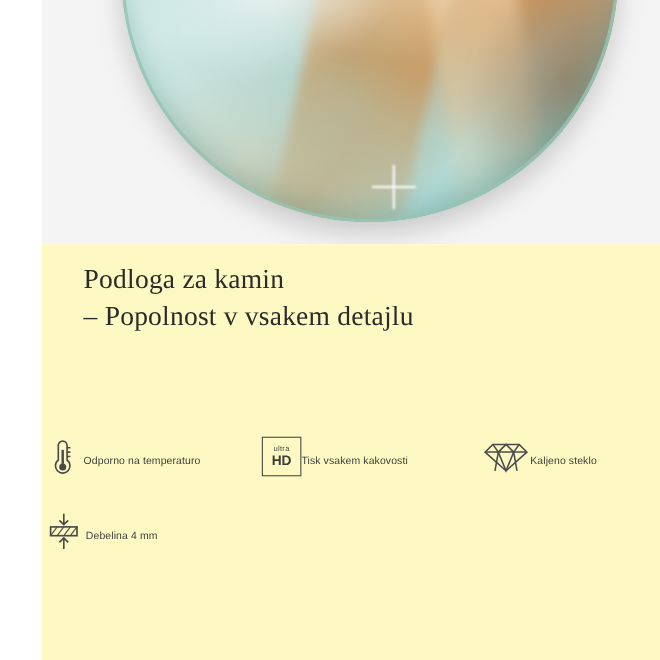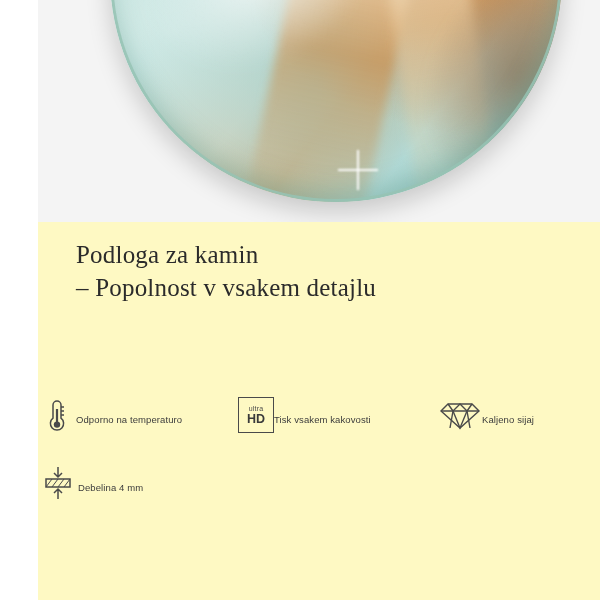--- a/index.html
+++ b/index.html
@@ -253,21 +253,21 @@
       <div class="feature-icon">
         <svg width="44" height="36" viewBox="0 0 44 36" fill="none" stroke="#4a4a4a" stroke-width="1.4">
           <path d="M10 7 h24 l7 7 -19 17 -19 -17 z"></path>
           <path d="M3 14 h38"></path>
           <path d="M10 7 l5 7 -3 17"></path>
           <path d="M34 7 l-5 7 3 17"></path>
           <path d="M15 14 l7 17 7 -17"></path>
           <path d="M15 14 l7 -7 7 7"></path>
         </svg>
       </div>
-      <div class="feature-label">Kaljeno sijaj</div>
+      <div class="feature-label">Kaljeno steklo</div>
     </div>
 
 
     <div class="feature">
       <div class="feature-icon">
         <svg width="40" height="40" viewBox="0 0 40 40" fill="none" stroke="#4a4a4a" stroke-width="1.5">
           <path d="M20 4 v9 M16 10 l4 4 4 -4"></path>
           <rect x="8" y="16" width="24" height="8"></rect>
           <path d="M8 24 l6 -8 M14 24 l6 -8 M20 24 l6 -8 M26 24 l6 -8" stroke-width="1"></path>
           <path d="M20 36 v-9 M16 30 l4 -4 4 4"></path>

